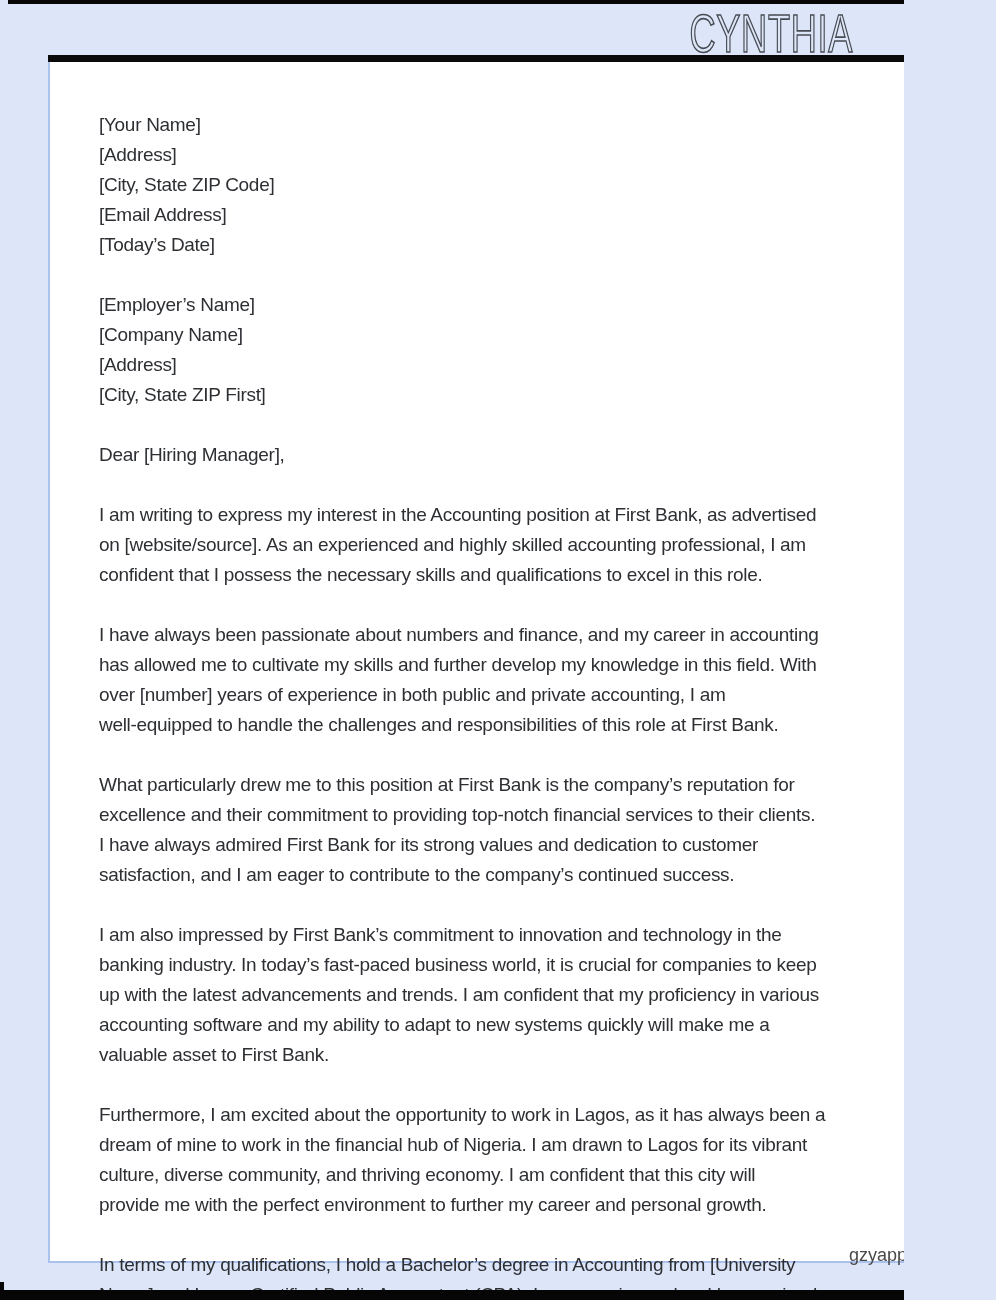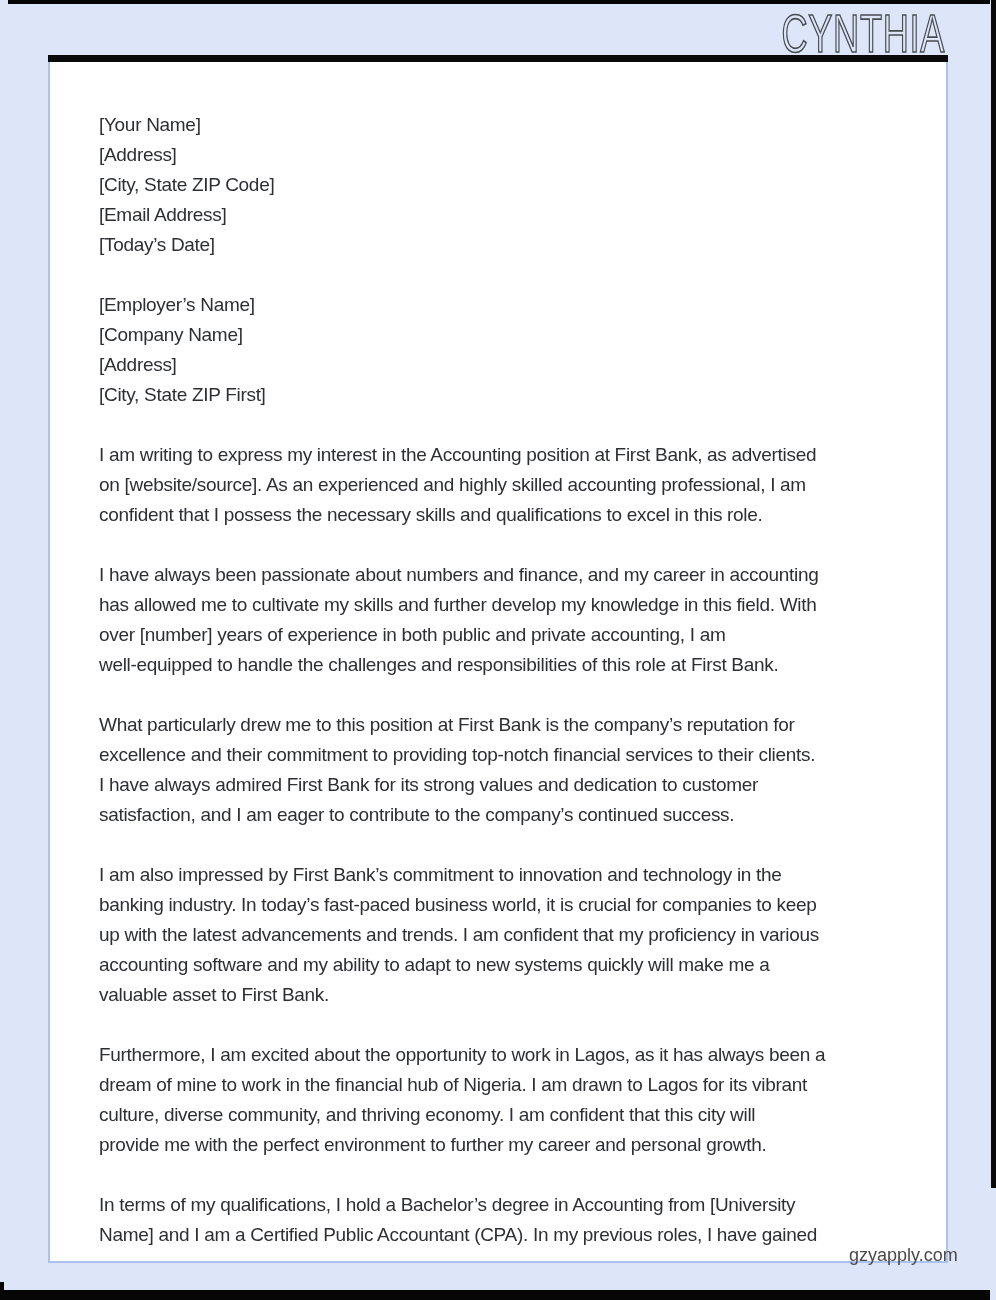--- a/index.html
+++ b/index.html
@@ -3,21 +3,21 @@
 <meta charset="utf-8">
 <style>
   html, body {
     margin: 0;
     padding: 0;
     background: #dde6f8;
     font-family: "Liberation Sans", sans-serif;
   }
   .page {
     position: relative;
-    width: 996px;
+    width: 904px;
     height: 1300px;
     background: #dde6f8;
     overflow: hidden;
   }
   
   .top-bar {
     position: absolute;
     left: 8px; top: 0;
     width: 982px; height: 4px;
     background: #060606;
@@ -122,20 +122,21 @@
   <div class="letter">
     <p>[Your Name]
 [Address]
 [City, State ZIP Code]
 [Email Address]
 [Today’s Date]</p>
     <p>[Employer’s Name]
 [Company Name]
 [Address]
 [City, State ZIP First]</p>
+    <p>Dear [Hiring Manager],</p>
     <p>I am writing to express my interest in the Accounting position at First Bank, as advertised
 on [website/source]. As an experienced and highly skilled accounting professional, I am
 confident that I possess the necessary skills and qualifications to excel in this role.</p>
     <p>I have always been passionate about numbers and finance, and my career in accounting
 has allowed me to cultivate my skills and further develop my knowledge in this field. With
 over [number] years of experience in both public and private accounting, I am
 well-equipped to handle the challenges and responsibilities of this role at First Bank.</p>
     <p>What particularly drew me to this position at First Bank is the company’s reputation for
 excellence and their commitment to providing top-notch financial services to their clients.
 I have always admired First Bank for its strong values and dedication to customer

